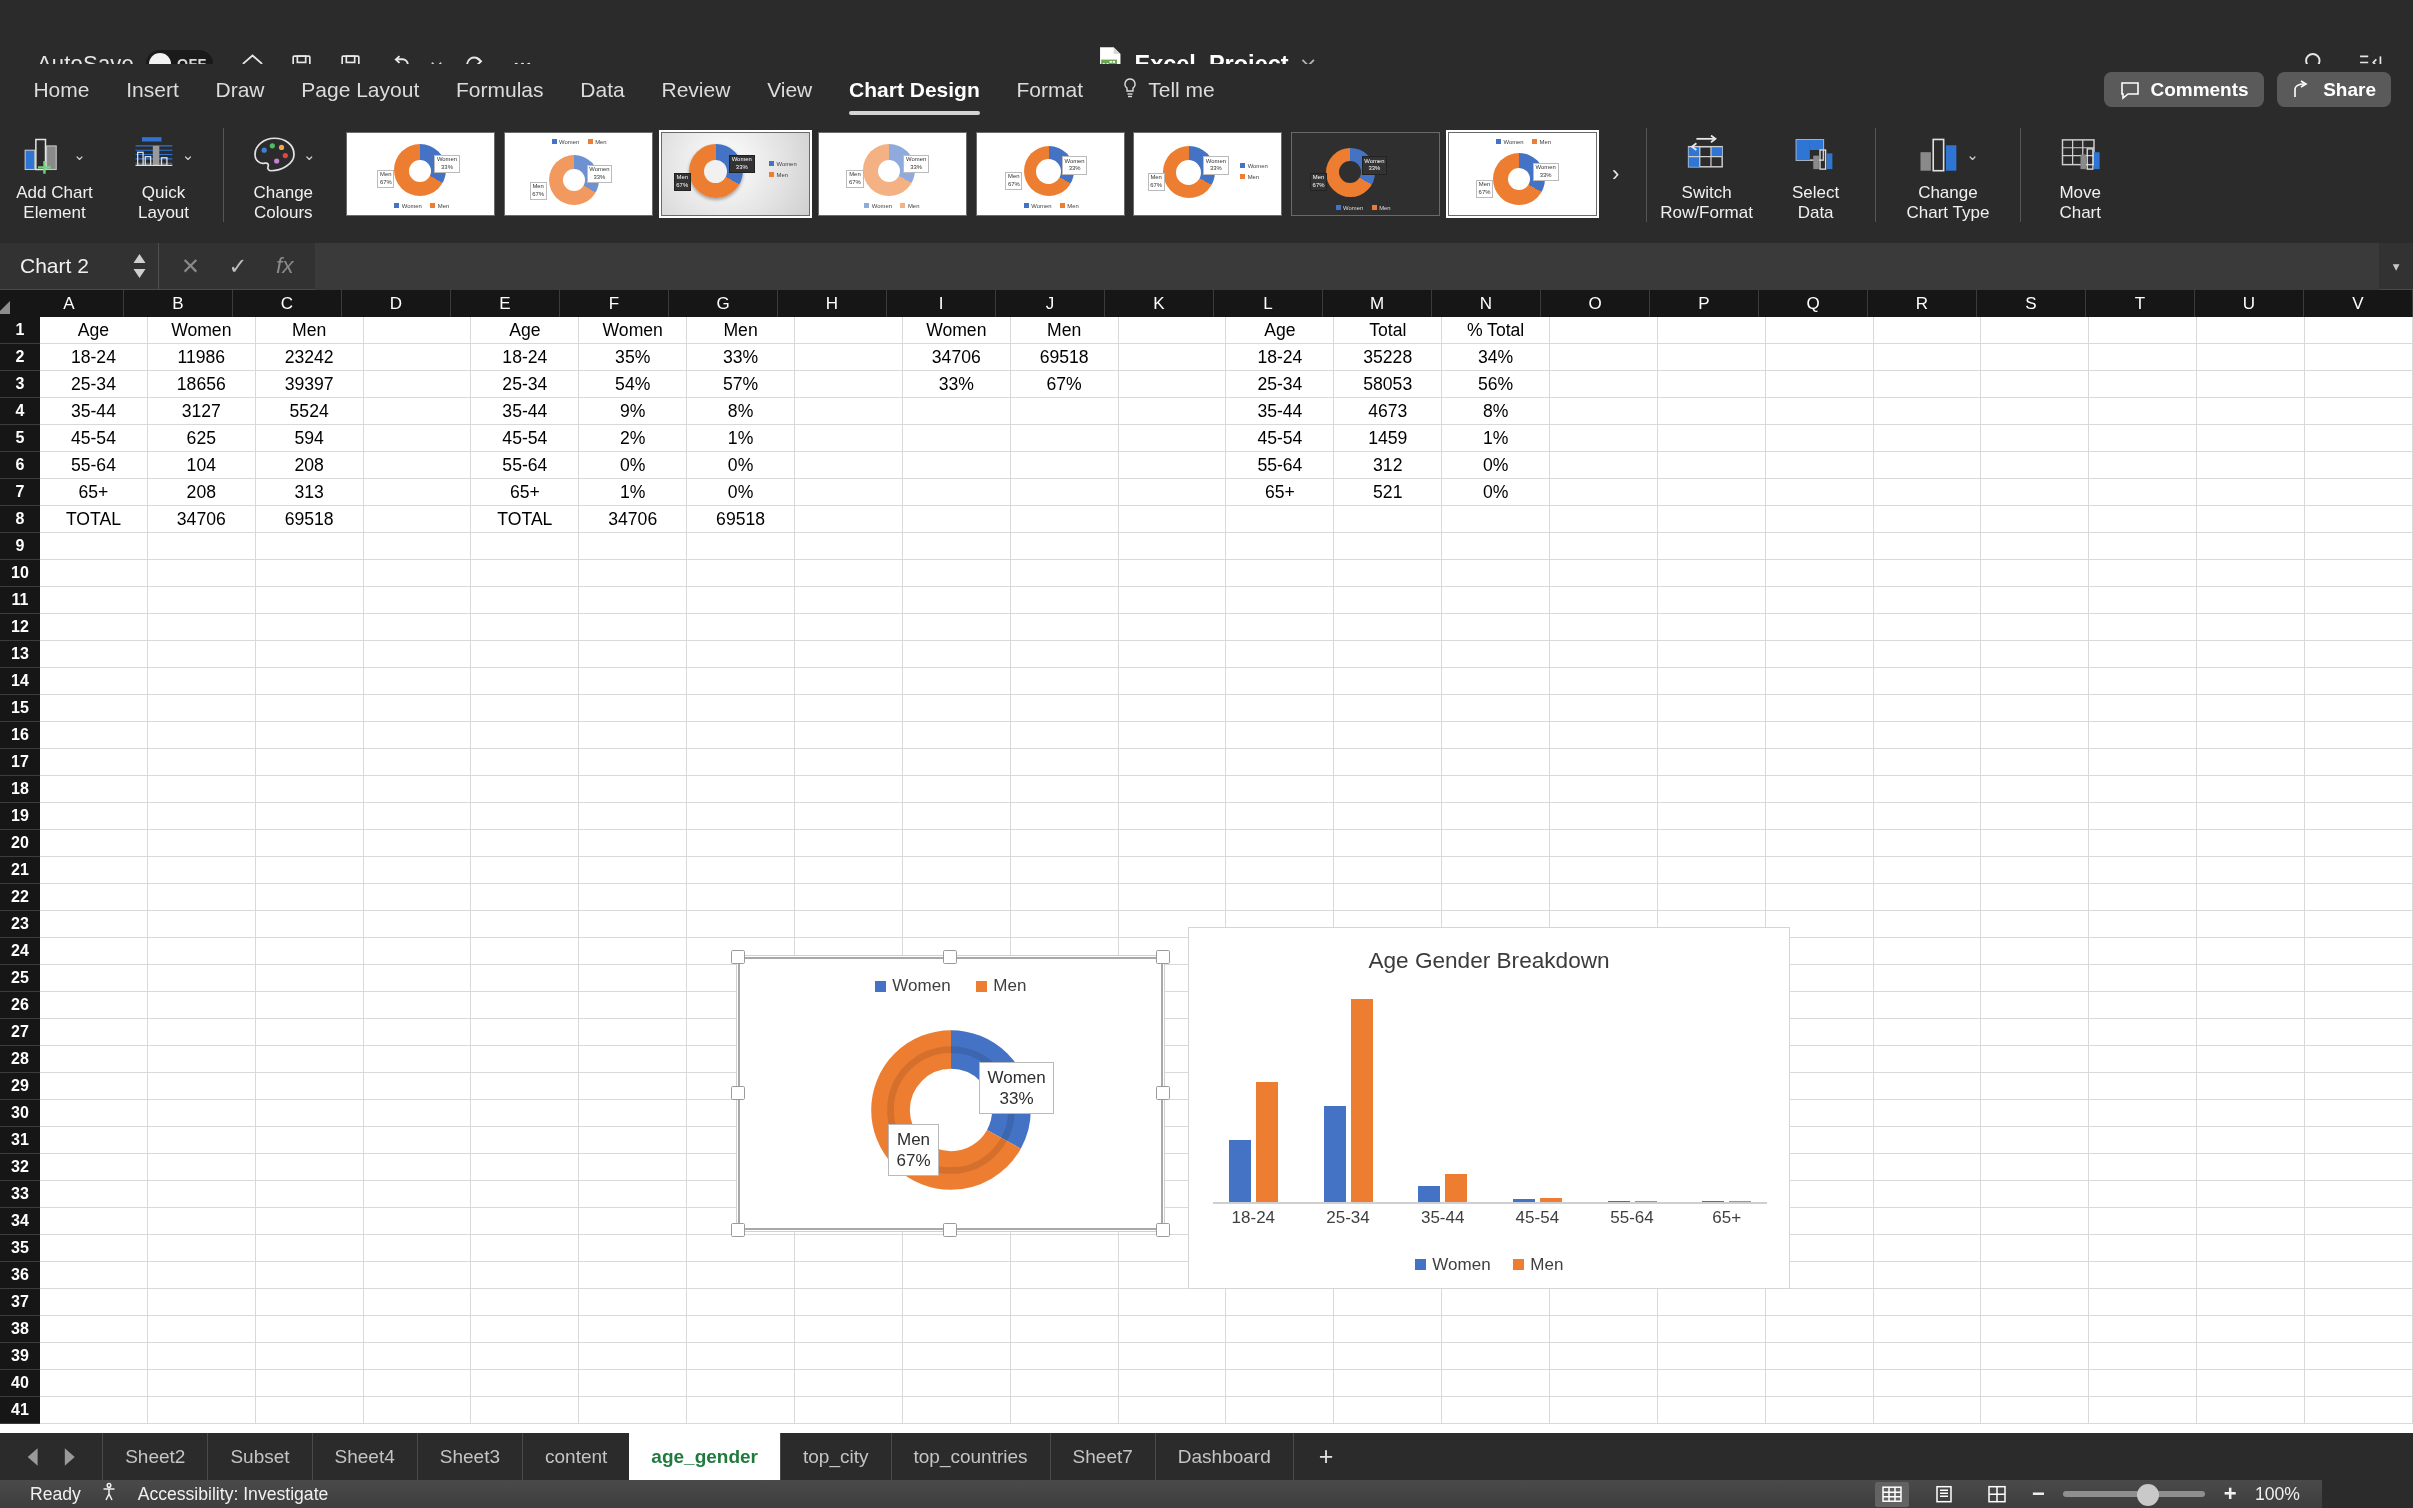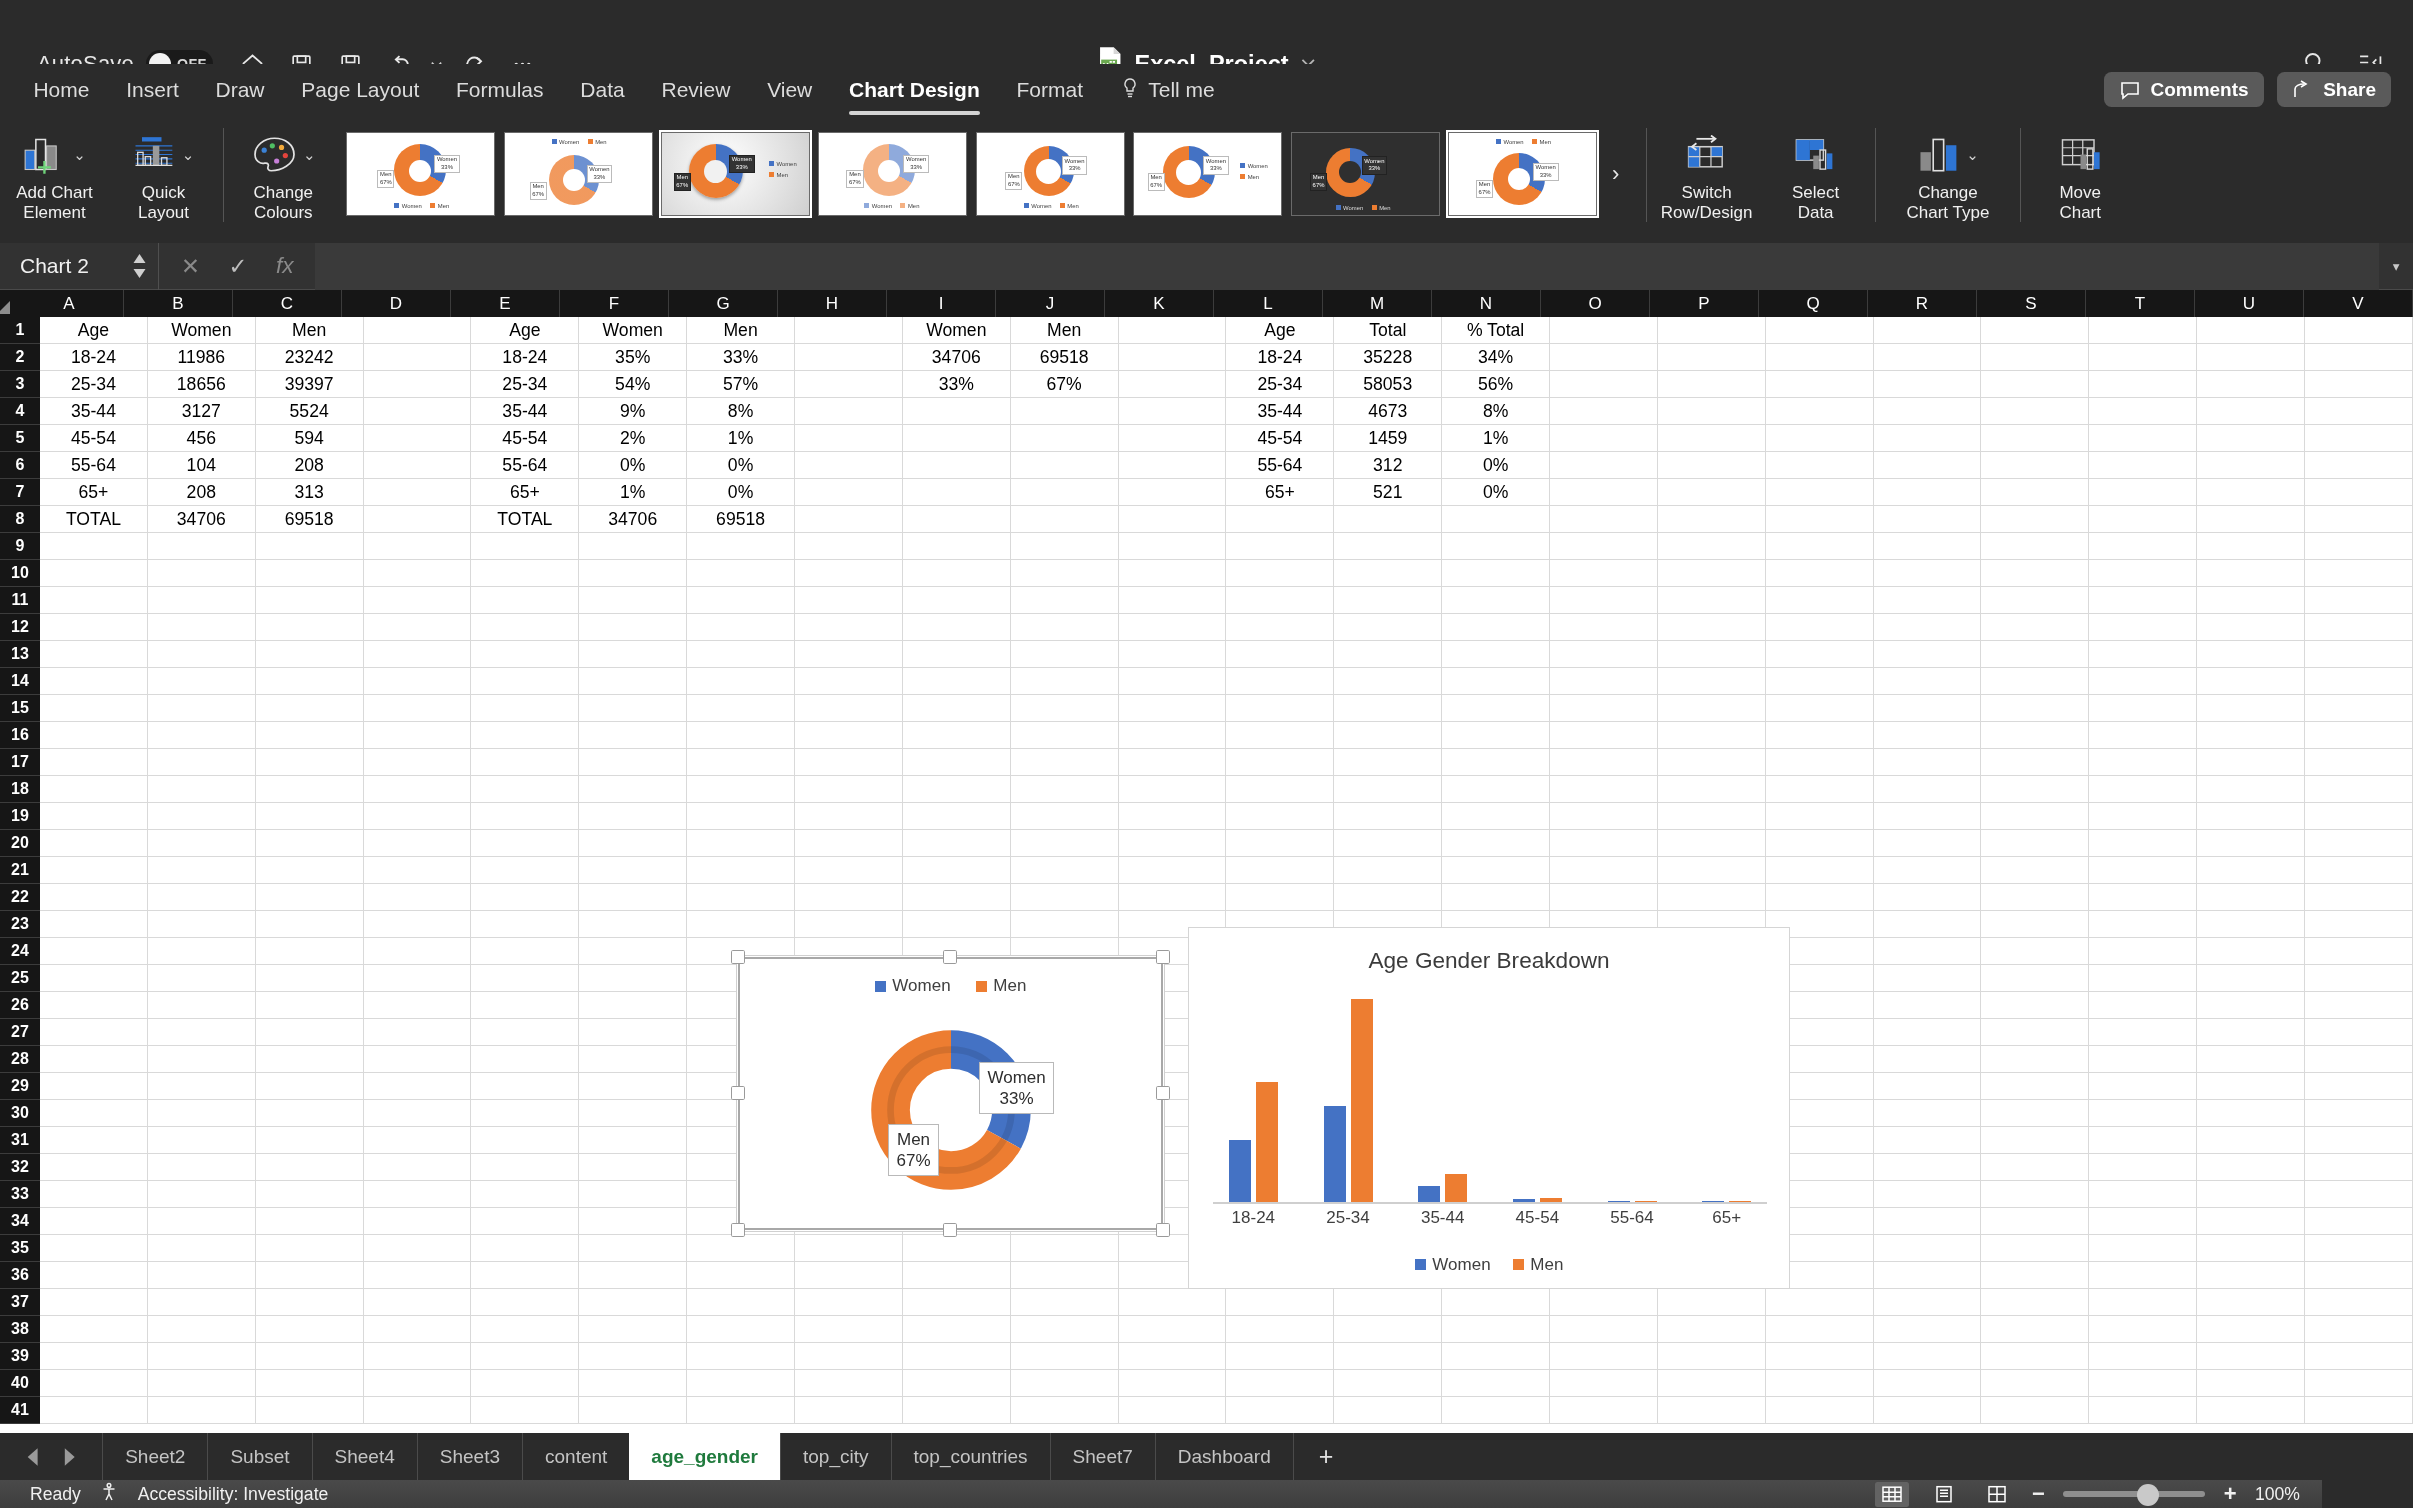--- a/index.html
+++ b/index.html
@@ -515,21 +515,21 @@
             <rect x="5" y="10" width="10" height="9" fill="#2e75d4"></rect>
             <rect x="25" y="10" width="10" height="9" fill="#2e75d4"></rect>
             <rect x="15" y="10" width="10" height="9" fill="#2e75d4" opacity="0"></rect>
             <rect x="5" y="19" width="10" height="9" fill="#2e75d4"></rect>
             <path d="M5 10h30M5 19h30M15 10v18M25 10v18" stroke="#cfcfcf" stroke-width="1.1"></path>
             <path d="M12 3h16" stroke="#e8e8e8" stroke-width="1.6"></path>
             <path d="M25 0l4 3-4 3M12 13l-4-3 4-3" stroke="#e8e8e8" stroke-width="1.6" fill="none"></path>
           </svg>
         </div>
         <span>Switch</span>
-        <span>Row/Design</span>
+        <span>Row/Format</span>
       </div>
       <div class="rbtn">
         <div class="glyph">
           <svg width="45" height="39" viewBox="0 0 40 34" fill="none">
             <rect x="3" y="4" width="24" height="18" fill="none" stroke="#cfcfcf" stroke-width="1.3"></rect>
             <rect x="3" y="4" width="12" height="9" fill="#2e75d4"></rect>
             <rect x="15" y="4" width="12" height="9" fill="#2e75d4"></rect>
             <rect x="3" y="13" width="12" height="9" fill="#2e75d4"></rect>
             <rect x="18" y="18" width="5" height="12" fill="#8a8a8a"></rect>
             <rect x="24" y="13" width="5" height="17" fill="none" stroke="#dcdcdc" stroke-width="1.2"></rect>
@@ -753,21 +753,21 @@
           <div class="gc"></div>
           <div class="gc"></div>
           <div class="gc"></div>
           <div class="gc"></div>
           <div class="gc"></div>
           <div class="gc"></div>
           <div class="gc"></div>
         </div>
         <div class="grow">
           <div class="gc">45-54</div>
-          <div class="gc">456</div>
+          <div class="gc">625</div>
           <div class="gc">594</div>
           <div class="gc"></div>
           <div class="gc">45-54</div>
           <div class="gc">2%</div>
           <div class="gc">1%</div>
           <div class="gc"></div>
           <div class="gc"></div>
           <div class="gc"></div>
           <div class="gc"></div>
           <div class="gc">45-54</div>

